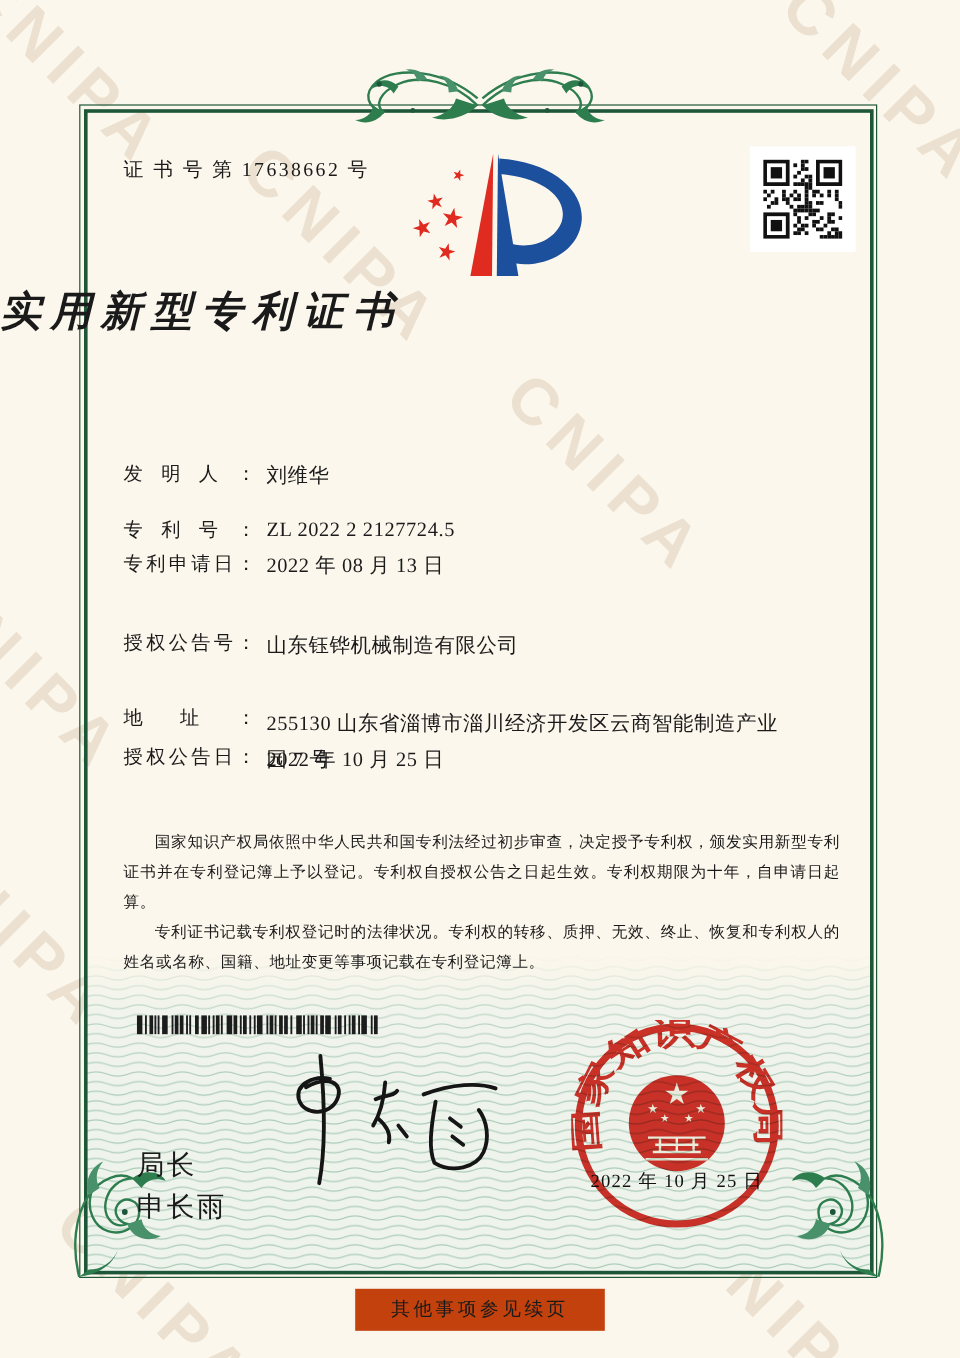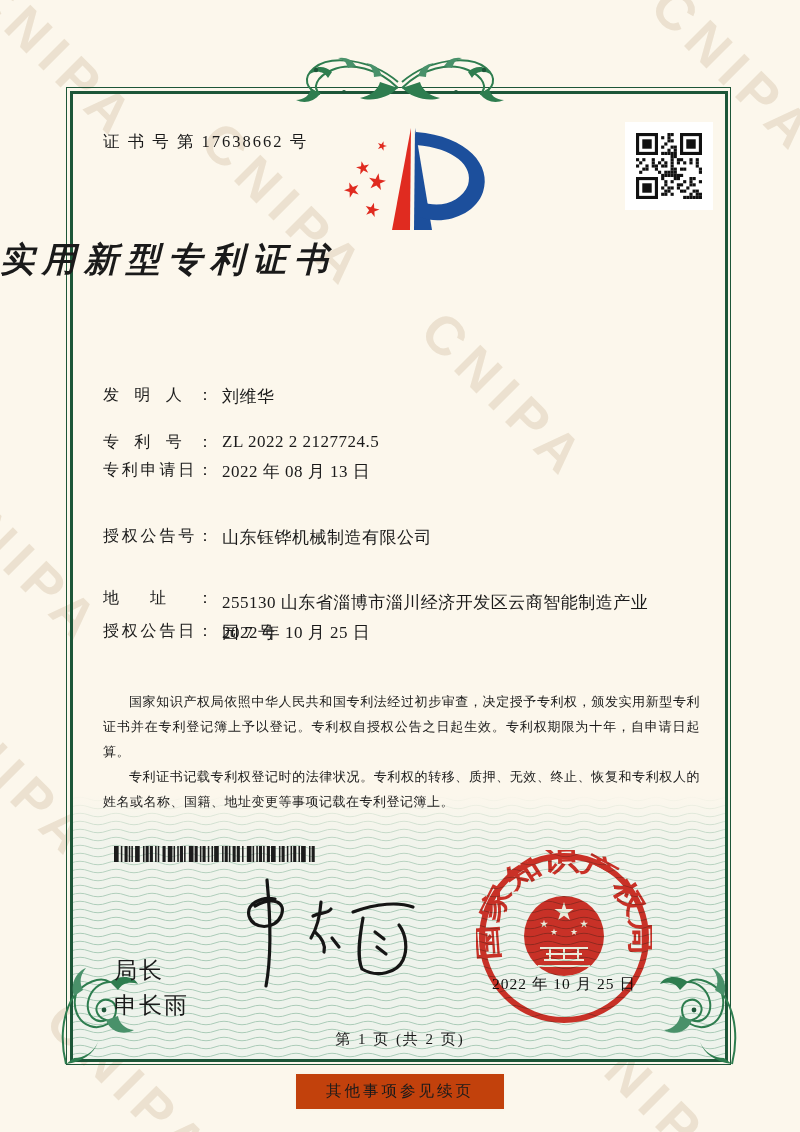--- a/index.html
+++ b/index.html
@@ -381,16 +381,15 @@
       <g stroke="#fcf7ec" stroke-width="2" fill="none">
         <path d="M64,98 h48"></path>
         <path d="M70,104 h36"></path>
         <path d="M68,110 h40"></path>
         <path d="M74,98 v12 M88,98 v12 M102,98 v12"></path>
         <path d="M62,116 h52"></path>
       </g>
     </g>
   </svg>
 
-  <div class="page-info">第 1 页 (共 2 页)</div>
   <div class="footer-note">其他事项参见续页</div>
 
 </div>
 
 </body></html>

